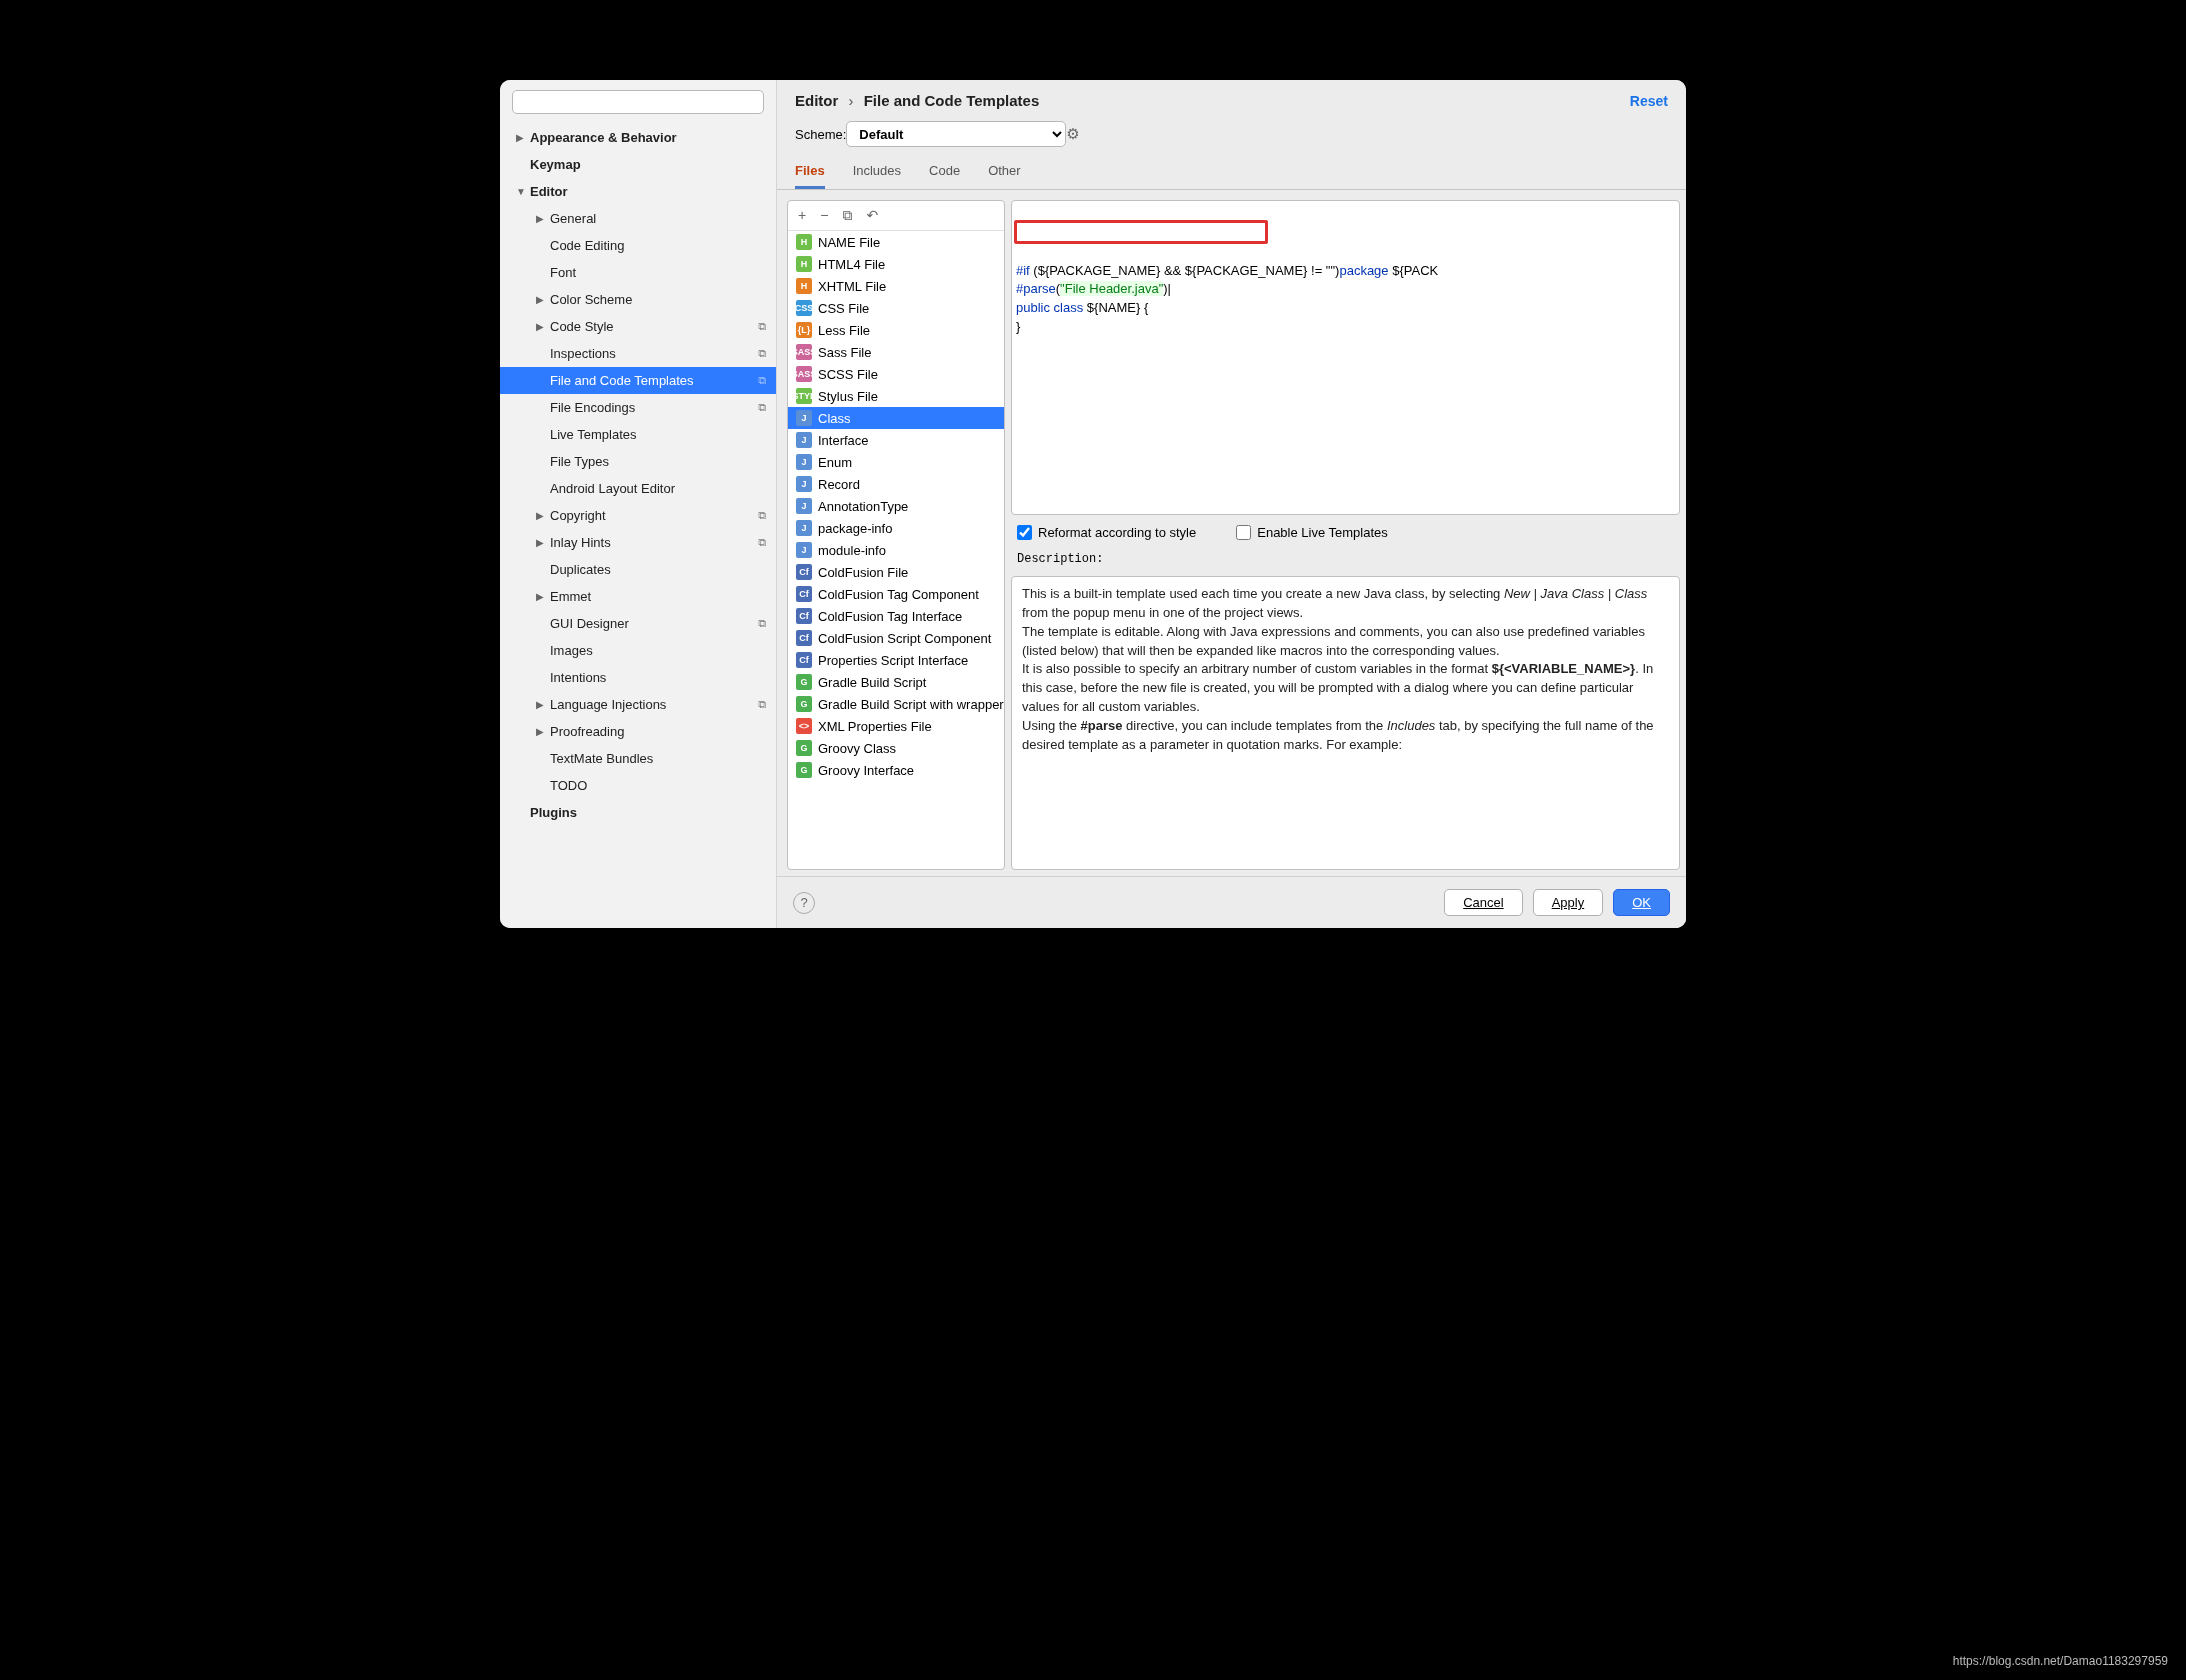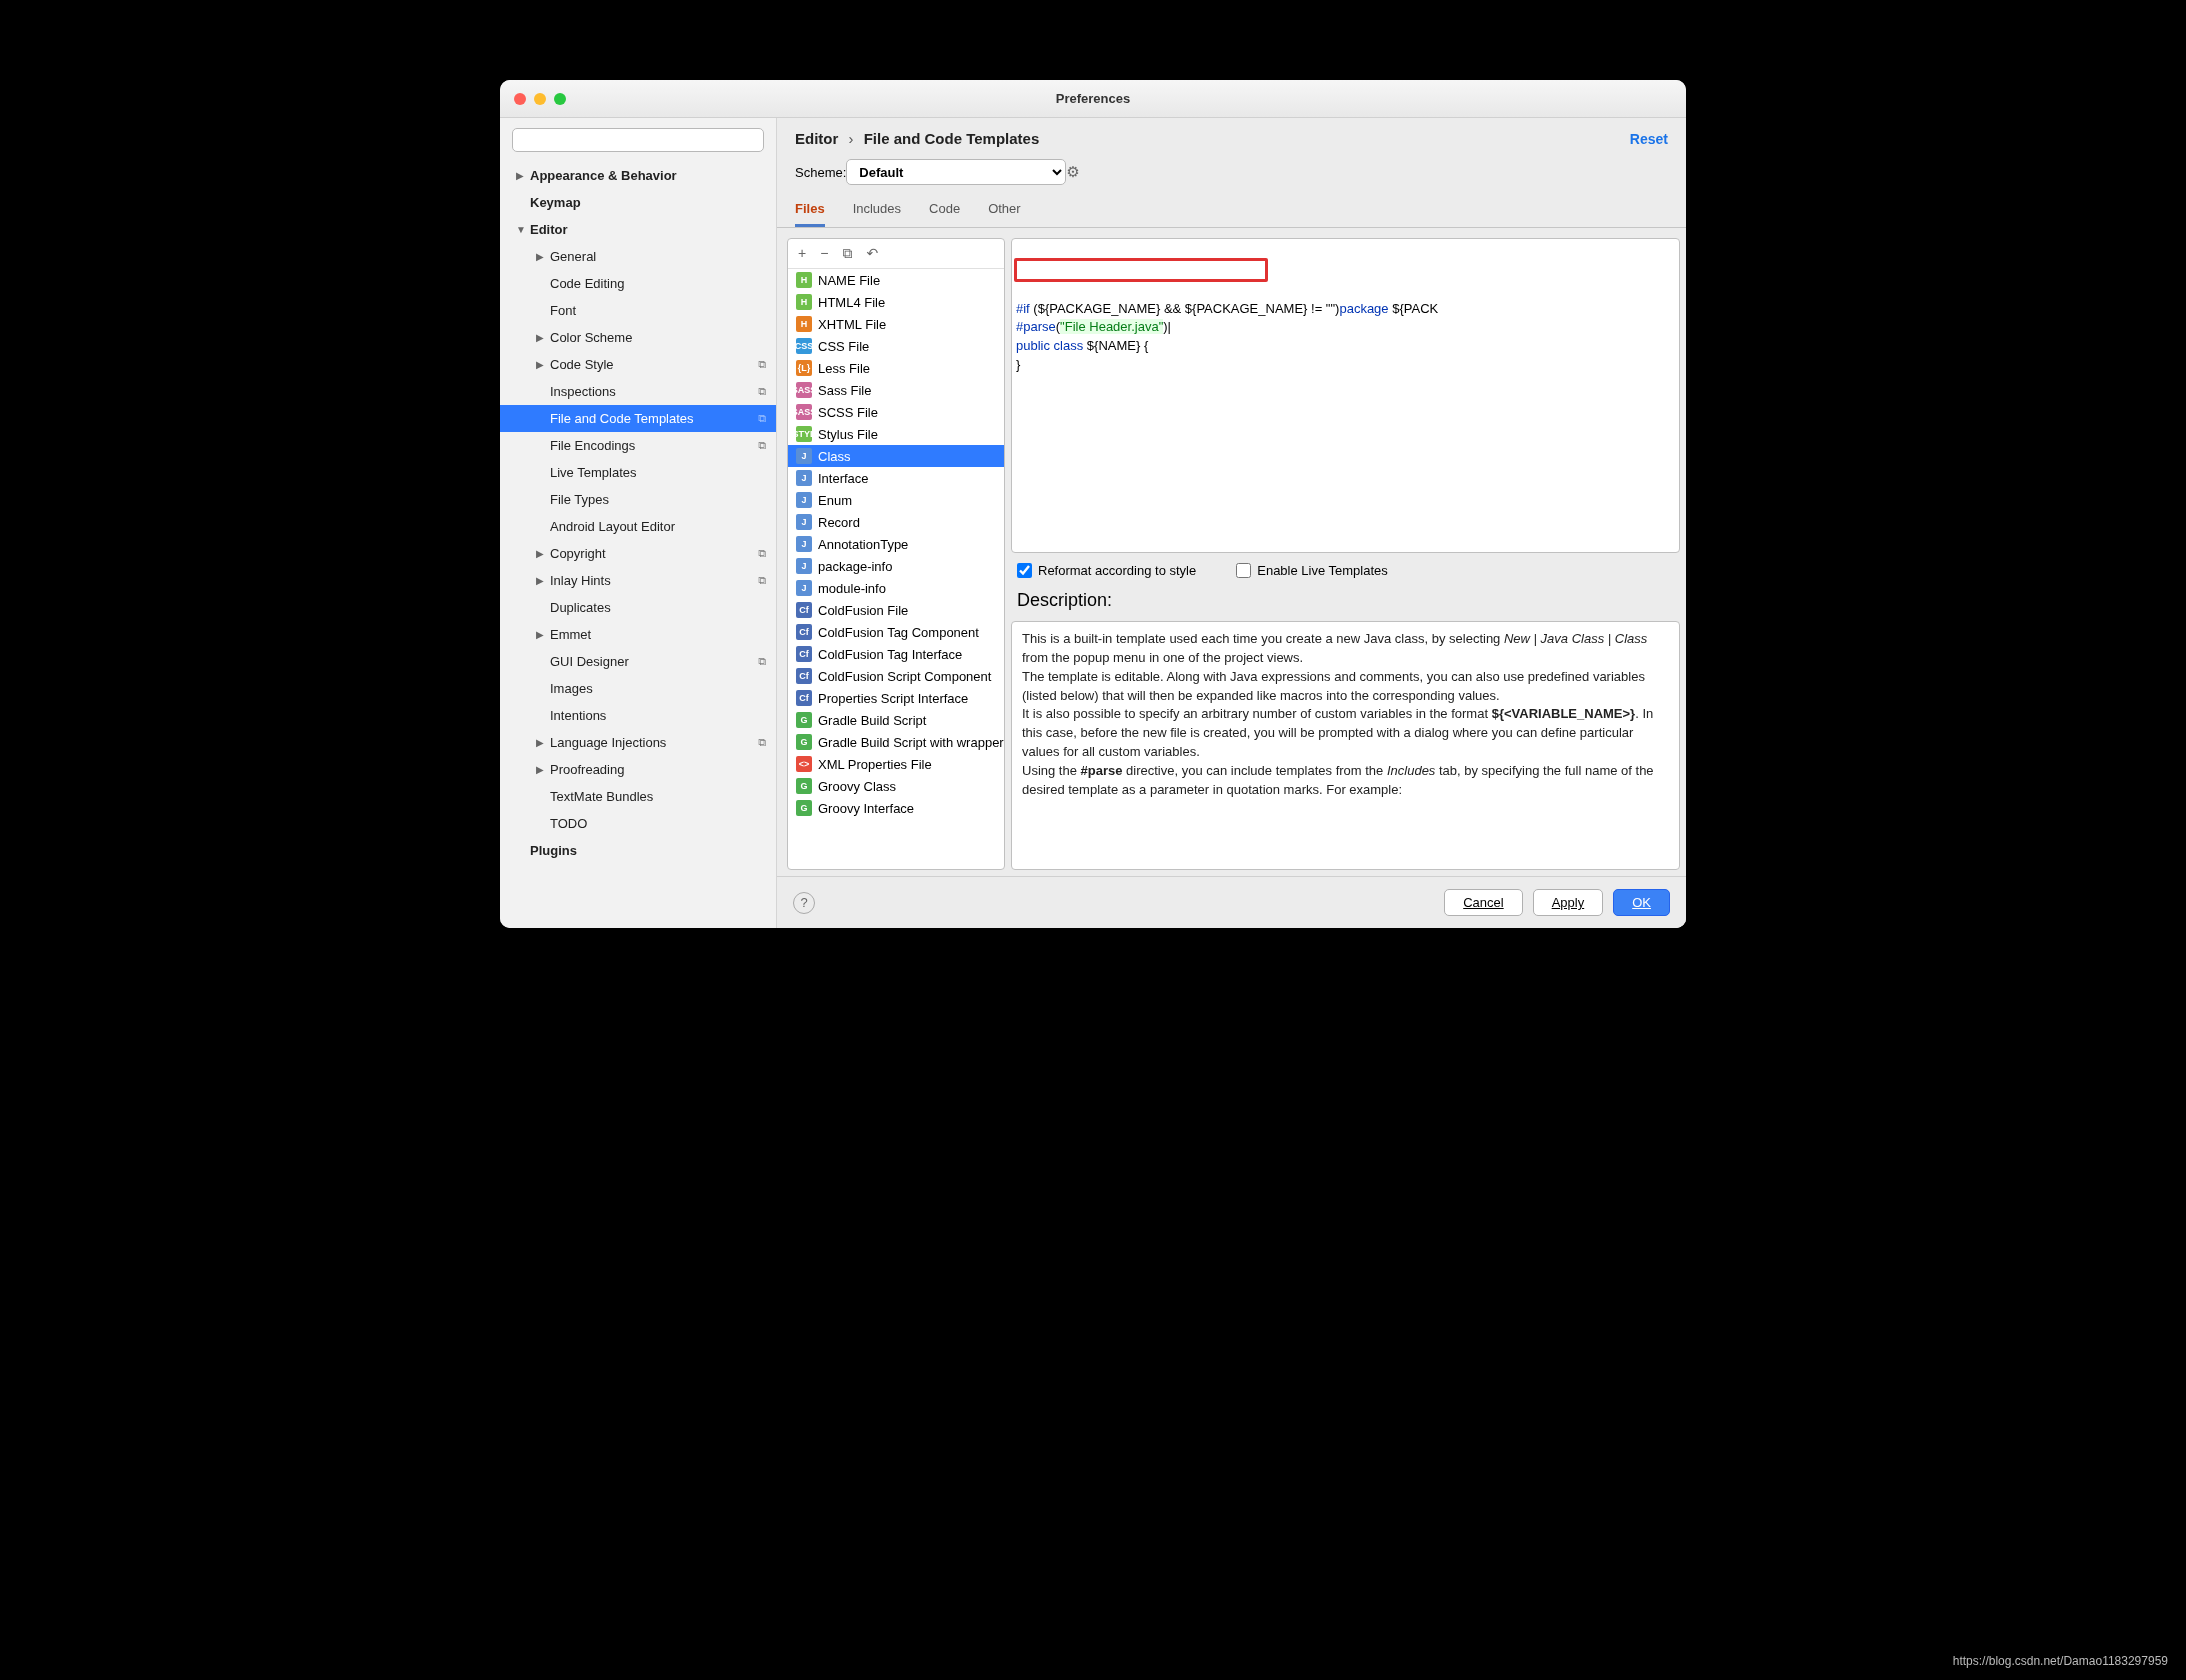--- a/index.html
+++ b/index.html
@@ -48,41 +48,33 @@
 .file-item.selected { background:#2f7bff; color:#fff; }
 .file-icon { width:16px; height:16px; display:inline-flex; align-items:center; justify-content:center; font-size:9px; font-weight:700; color:#fff; border-radius:2px; flex-shrink:0; }
 .right-pane { flex:1; display:flex; flex-direction:column; gap:8px; overflow:hidden; }
 .code-box { height:315px; background:#fff; border:1px solid #c0c0c0; border-radius:4px; padding:4px; font-family:Menlo,Monaco,monospace; font-size:13px; overflow:auto; white-space:pre; line-height:1.45; position:relative; }
 .code-line { display:block; }
 .kw { color:#0033b3; } .str { color:#067d17; background:#e6ffe6; }
 .highlight-box { position:absolute; border:3px solid #e03131; border-radius:2px; left:2px; top:19px; width:254px; height:24px; pointer-events:none; }
 .checks { display:flex; gap:40px; padding:2px 6px; align-items:center; }
 .chk { display:flex; align-items:center; gap:6px; font-size:13px; }
 .chk input { width:15px; height:15px; }
-.desc-label { font-size:18px; padding:2px 6px; }
+.desc-label { font-size:12px; padding:2px 6px;font-family:Liberation Mono, monospace; }
 .desc-box { flex:1; background:#fff; border:1px solid #c0c0c0; border-radius:4px; padding:8px 10px; font-size:13px; line-height:1.45; overflow:auto; color:#222; }
 .footer { border-top:1px solid #d0d0d0; background:#ececec; padding:12px 16px; display:flex; align-items:center; gap:10px; }
 .help { width:22px; height:22px; border:1px solid #aaa; border-radius:50%; display:flex; align-items:center; justify-content:center; color:#666; font-size:13px; cursor:pointer; }
 .spacer { flex:1; }
 .btn { padding:5px 18px; border:1px solid #b0b0b0; border-radius:5px; background:#fff; font-size:13px; cursor:pointer;text-decoration:underline; }
 .btn.primary { background:#3b82f6; color:#ffffff; border-color:#2563eb; }
 .watermark { position:fixed; right:18px; bottom:12px; color:#bbb; font-size:12px; }
 </style>
 </head>
 <body>
 
 <div class="window">
-  <div class="titlebar">
-    <div class="traffic">
-      <span class="t-red"></span>
-      <span class="t-yel"></span>
-      <span class="t-grn"></span>
-    </div>
-    <div class="title">Preferences</div>
-  </div>
   <div class="content">
     <div class="sidebar">
       <div class="search-wrap">
         <div class="search-box">
           <span class="search-icon">⌕</span>
           <input class="search" placeholder="" style="">
         </div>
       </div>
       <div class="tree" id="tree">
           <div class="tree-item lvl1 bold">

